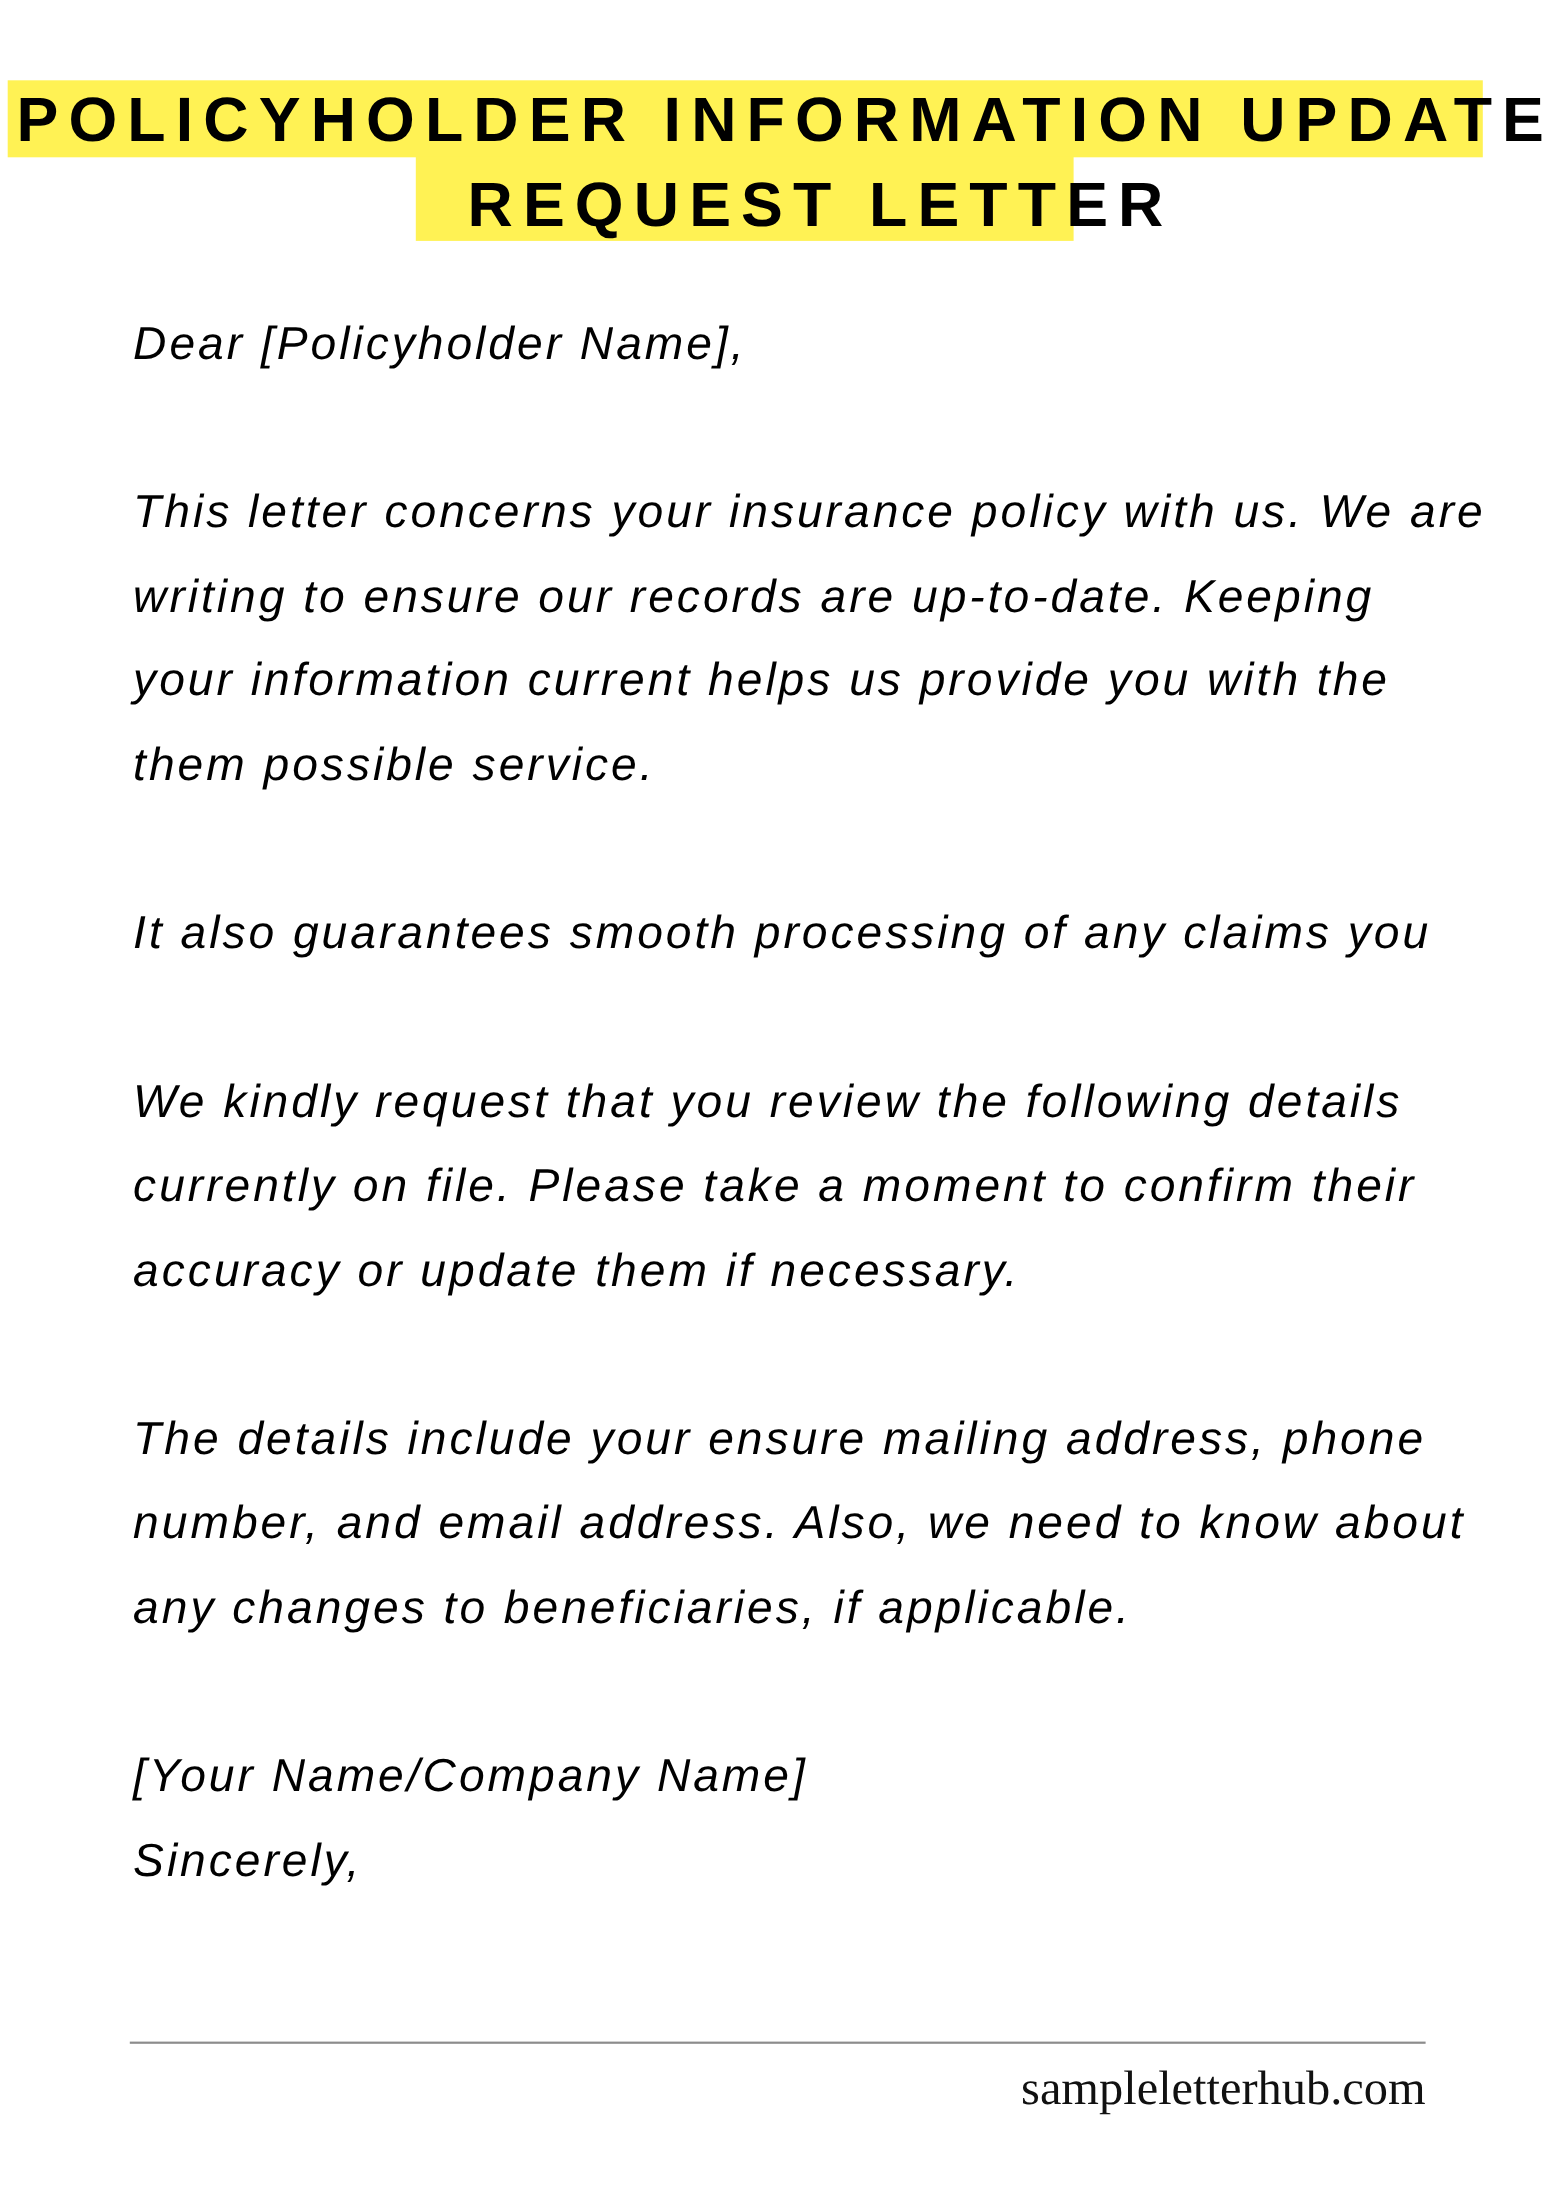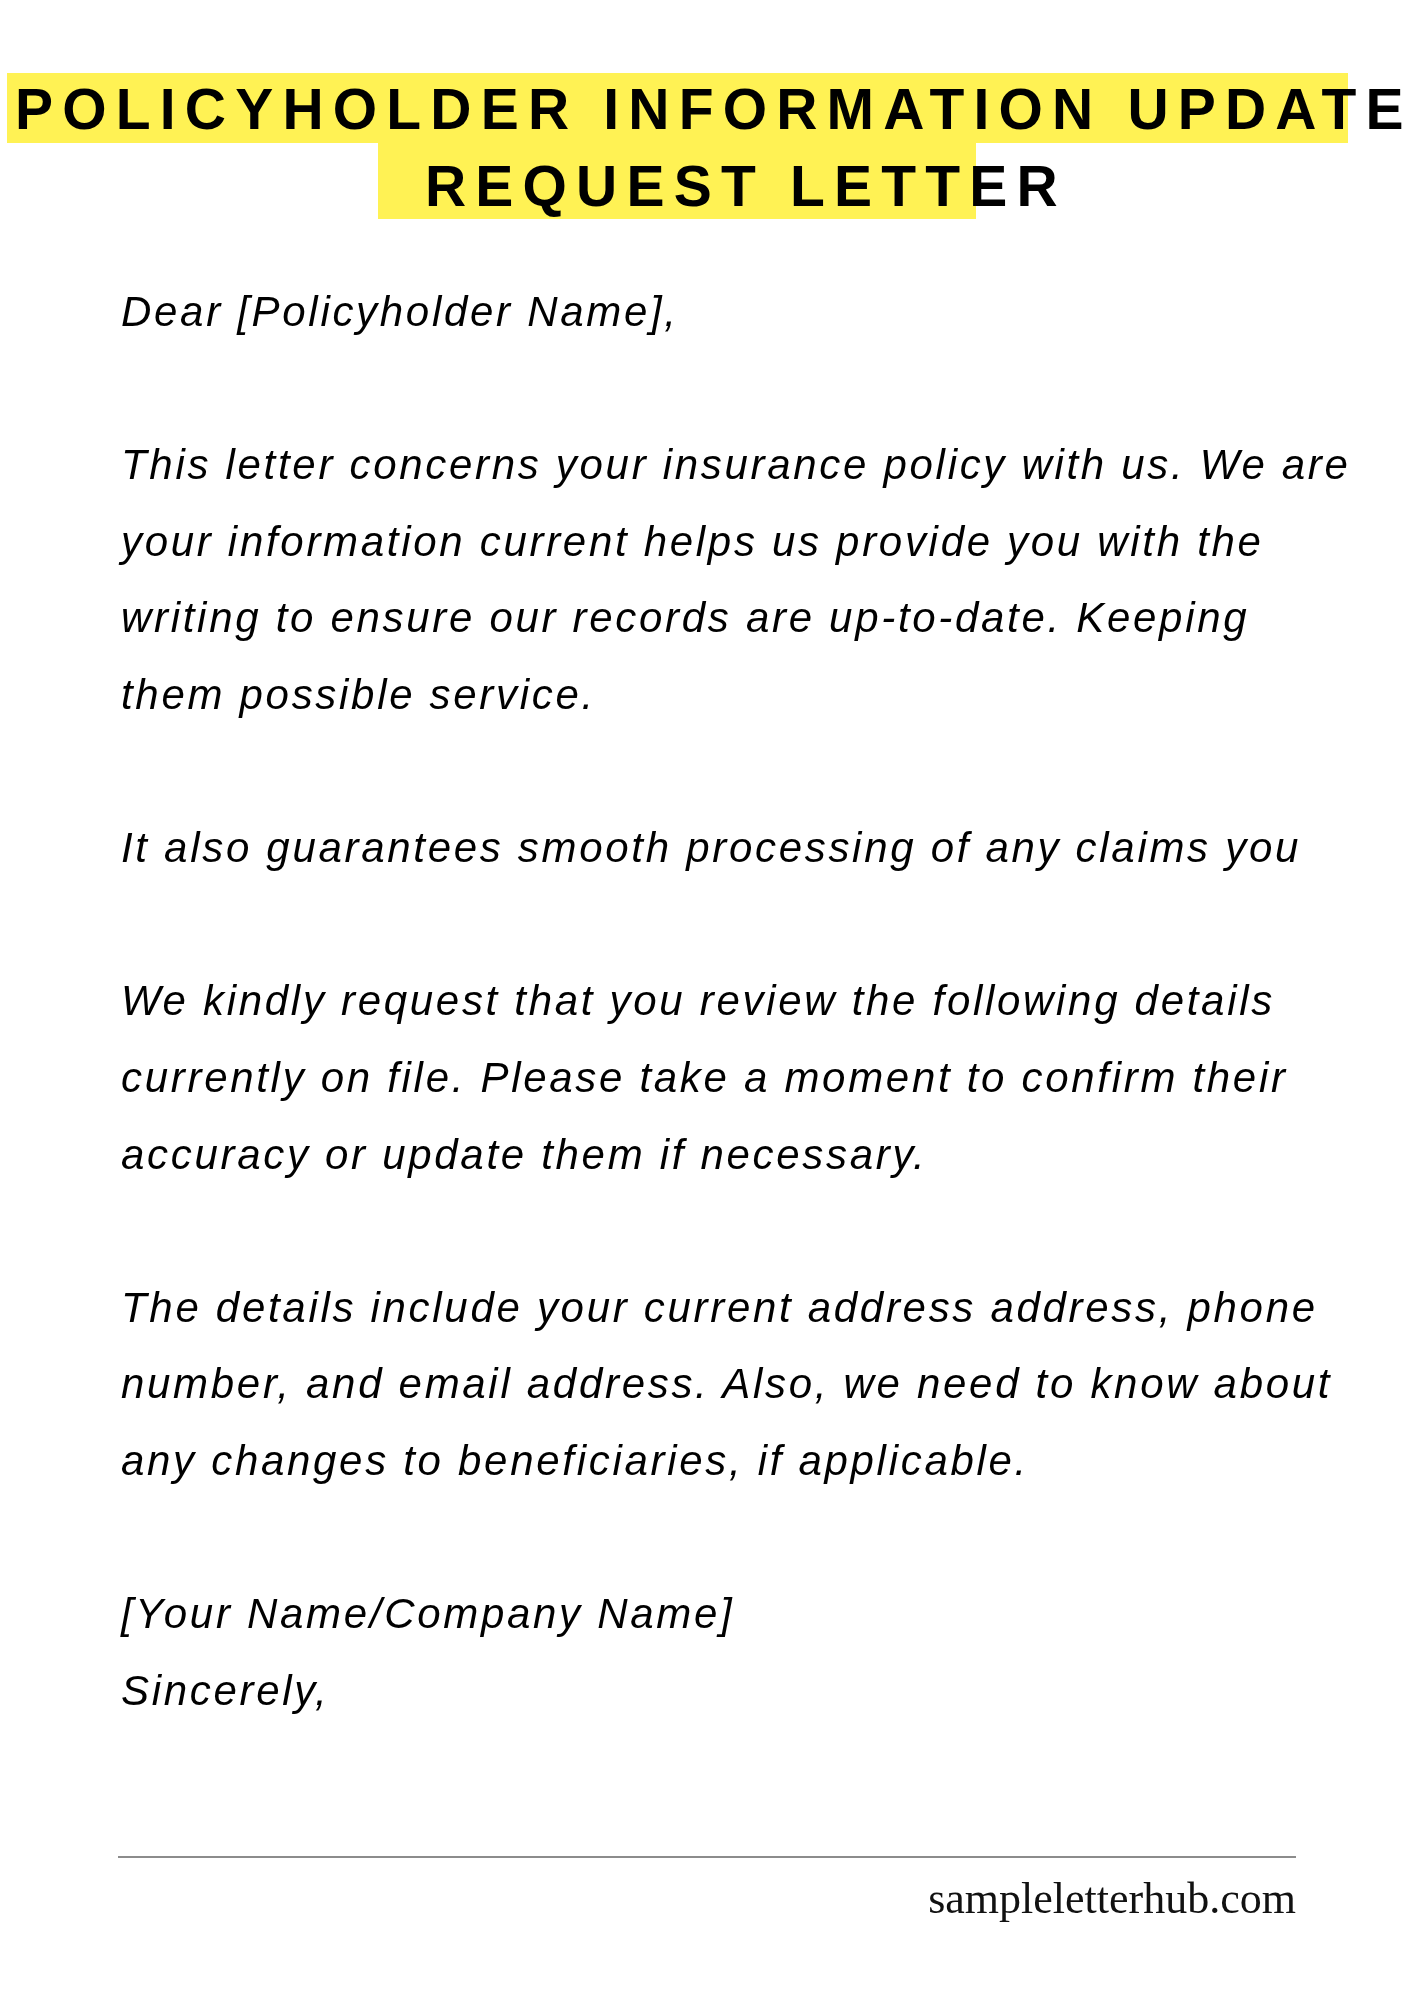--- a/index.html
+++ b/index.html
@@ -70,34 +70,34 @@
 <div class="title-band" style="left:378px; top:142px; width:598px; height:77px;"></div>
 
 <div class="title-line" style="left:15px; top:83px;">POLICYHOLDER INFORMATION UPDATE</div>
 <div class="title-line" style="left:397px; top:160px;margin-left:28px;">REQUEST LETTER</div>
 
 <div class="letter-body">
   <span class="line">Dear [Policyholder Name],</span>
   <span class="line"></span>
 
   <span class="line">This letter concerns your insurance policy with us. We are</span>
+  <span class="line">writing to ensure our records are up-to-date. Keeping</span>
   <span class="line">your information current helps us provide you with the</span>
-  <span class="line">writing to ensure our records are up-to-date. Keeping</span>
   <span class="line">them possible service.</span>
   <span class="line"></span>
 
   <span class="line">It also guarantees smooth processing of any claims you</span>
   <span class="line"></span>
 
   <span class="line">We kindly request that you review the following details</span>
   <span class="line">currently on file. Please take a moment to confirm their</span>
   <span class="line">accuracy or update them if necessary.</span>
   <span class="line"></span>
 
-  <span class="line">The details include your current address address, phone</span>
+  <span class="line">The details include your ensure mailing address, phone</span>
   <span class="line">number, and email address. Also, we need to know about</span>
   <span class="line">any changes to beneficiaries, if applicable.</span>
   <span class="line"></span>
 
   <span class="line">[Your Name/Company Name]</span>
   <span class="line">Sincerely,</span>
 </div>
 
 <div class="rule"></div>
 <div class="footer-site">sampleletterhub.com</div>

